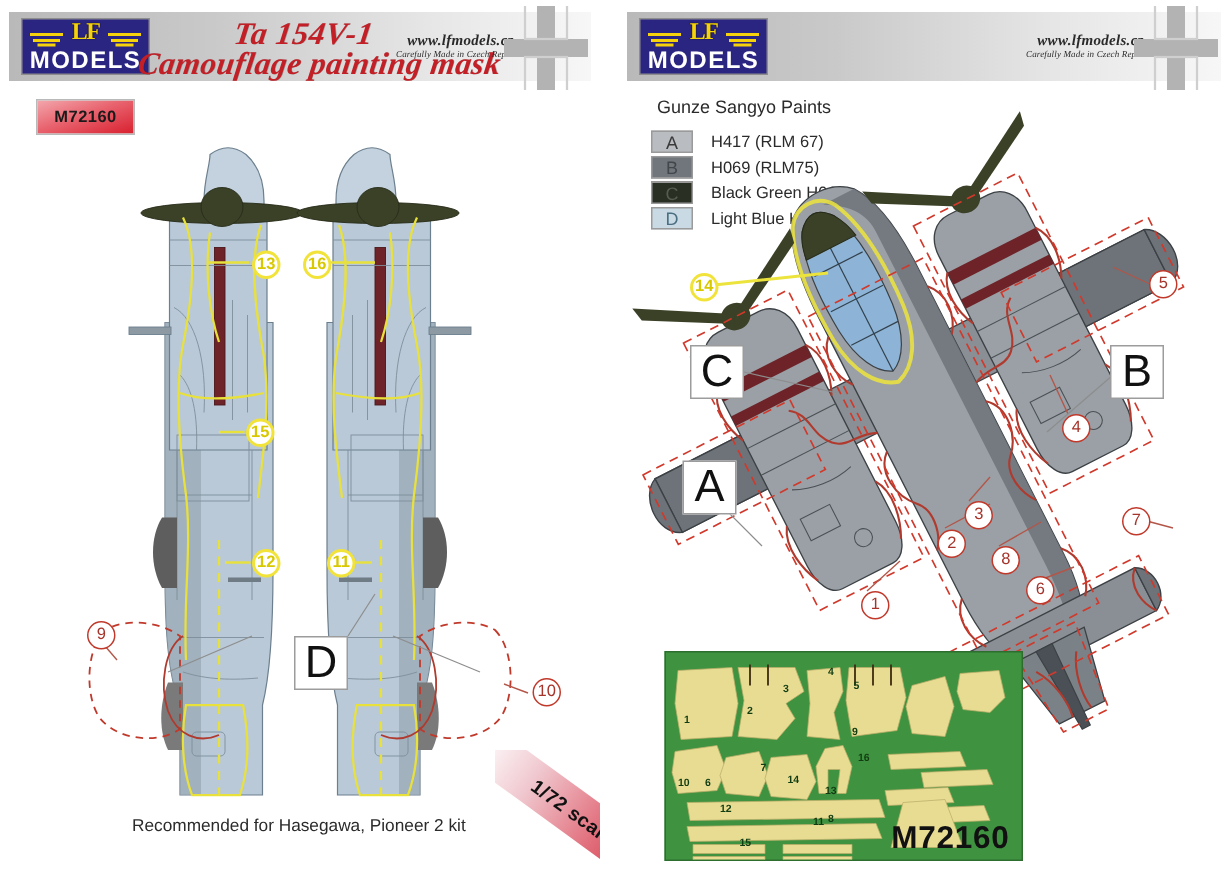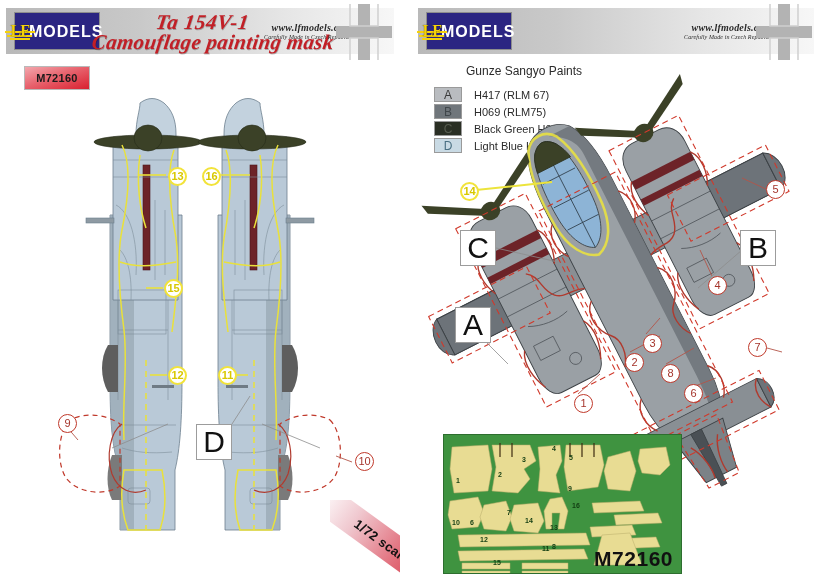--- a/index.html
+++ b/index.html
@@ -38,21 +38,21 @@
   #panel-left  .header-bar { width: 388px; }
   #panel-right .header-bar { width: 396px; }
 
   .logo-box {
     position: absolute;
     left: 8px; top: 4px;
     width: 86px; height: 38px;
     background: #2b2582;
     border: 1px solid #8d8d8d;
     display: flex;
-    flex-direction: row;
+    flex-direction: column;
     align-items: center;
     justify-content: center;
     line-height: 1;
   }
   .logo-lf {
     position: relative;
     width: 78px; height: 17px;
     display: flex; align-items: center; justify-content: center;
   }
   .logo-lf .wing {
@@ -164,21 +164,21 @@
     border: 2px solid #f2e33a;
     color: #d8c800;
     background: #ffffff;
     font-weight: bold;
   }
 
   
   .legend-title {
     position: absolute;
     left: 26px; top: 64px;
-    font-size: 12px; color: #2b2b2b; margin-left: 28px;
+    font-size: 12px; color: #2b2b2b;
   }
   .legend-list {
     position: absolute;
     left: 22px; top: 86px;
   }
   .legend-row {
     display: flex; align-items: center;
     height: 17px;
   }
   .swatch {
@@ -421,20 +421,21 @@
     <div class="callout yellow" style="left:168px;top:167px;">13</div>
     <div class="callout yellow" style="left:202px;top:167px;">16</div>
     <div class="callout yellow" style="left:164px;top:279px;">15</div>
     <div class="callout yellow" style="left:168px;top:366px;">12</div>
     <div class="callout yellow" style="left:218px;top:366px;">11</div>
     <div class="callout red" style="left:58px;top:414px;">9</div>
     <div class="callout red" style="left:355px;top:452px;">10</div>
 
     <div class="letter-box" style="left:196px;top:424px;">D</div>
 
+    <div class="footer-note">Recommended for  Hasegawa, Pioneer 2 kit</div>
 
     <div class="scale-banner">
       <div class="strip">
           <span>1/72 scale</span>
         </div>
     </div>
   </div>
 
   <div class="panel" id="panel-right">
 

